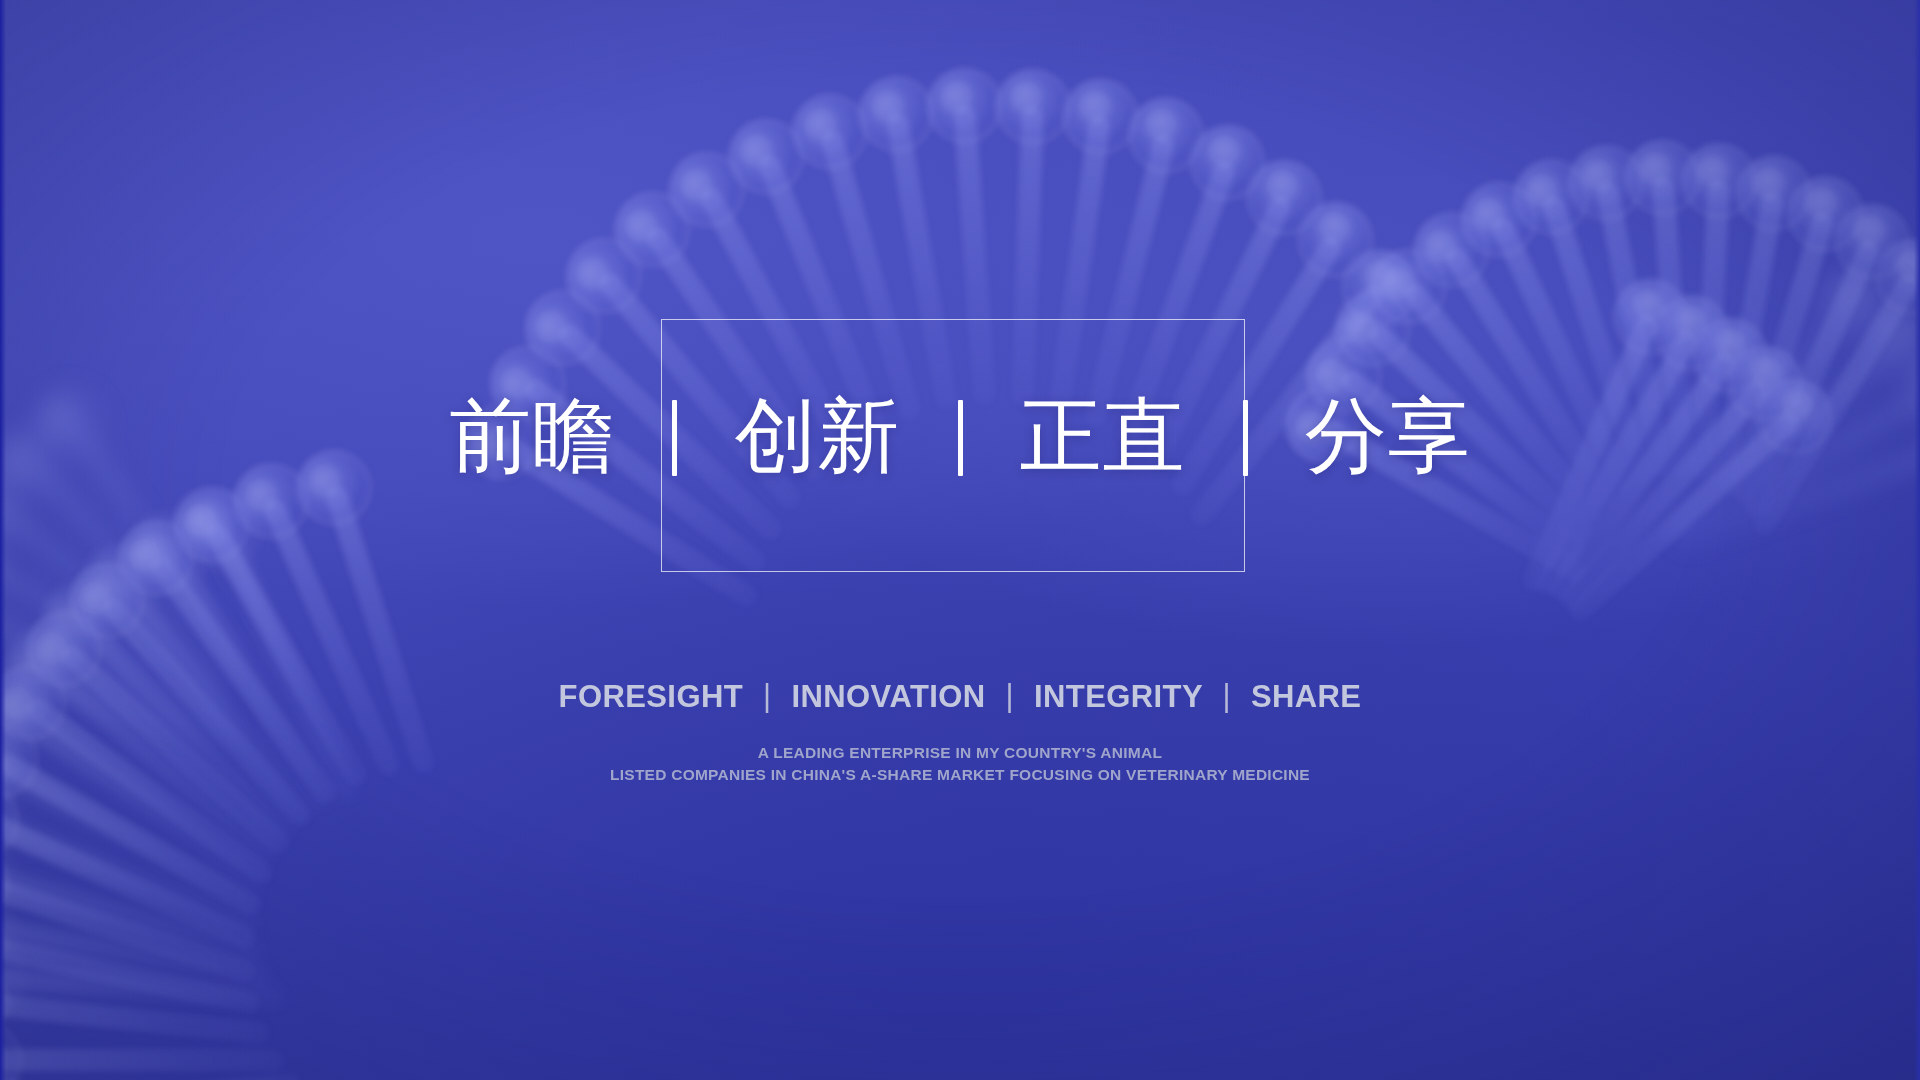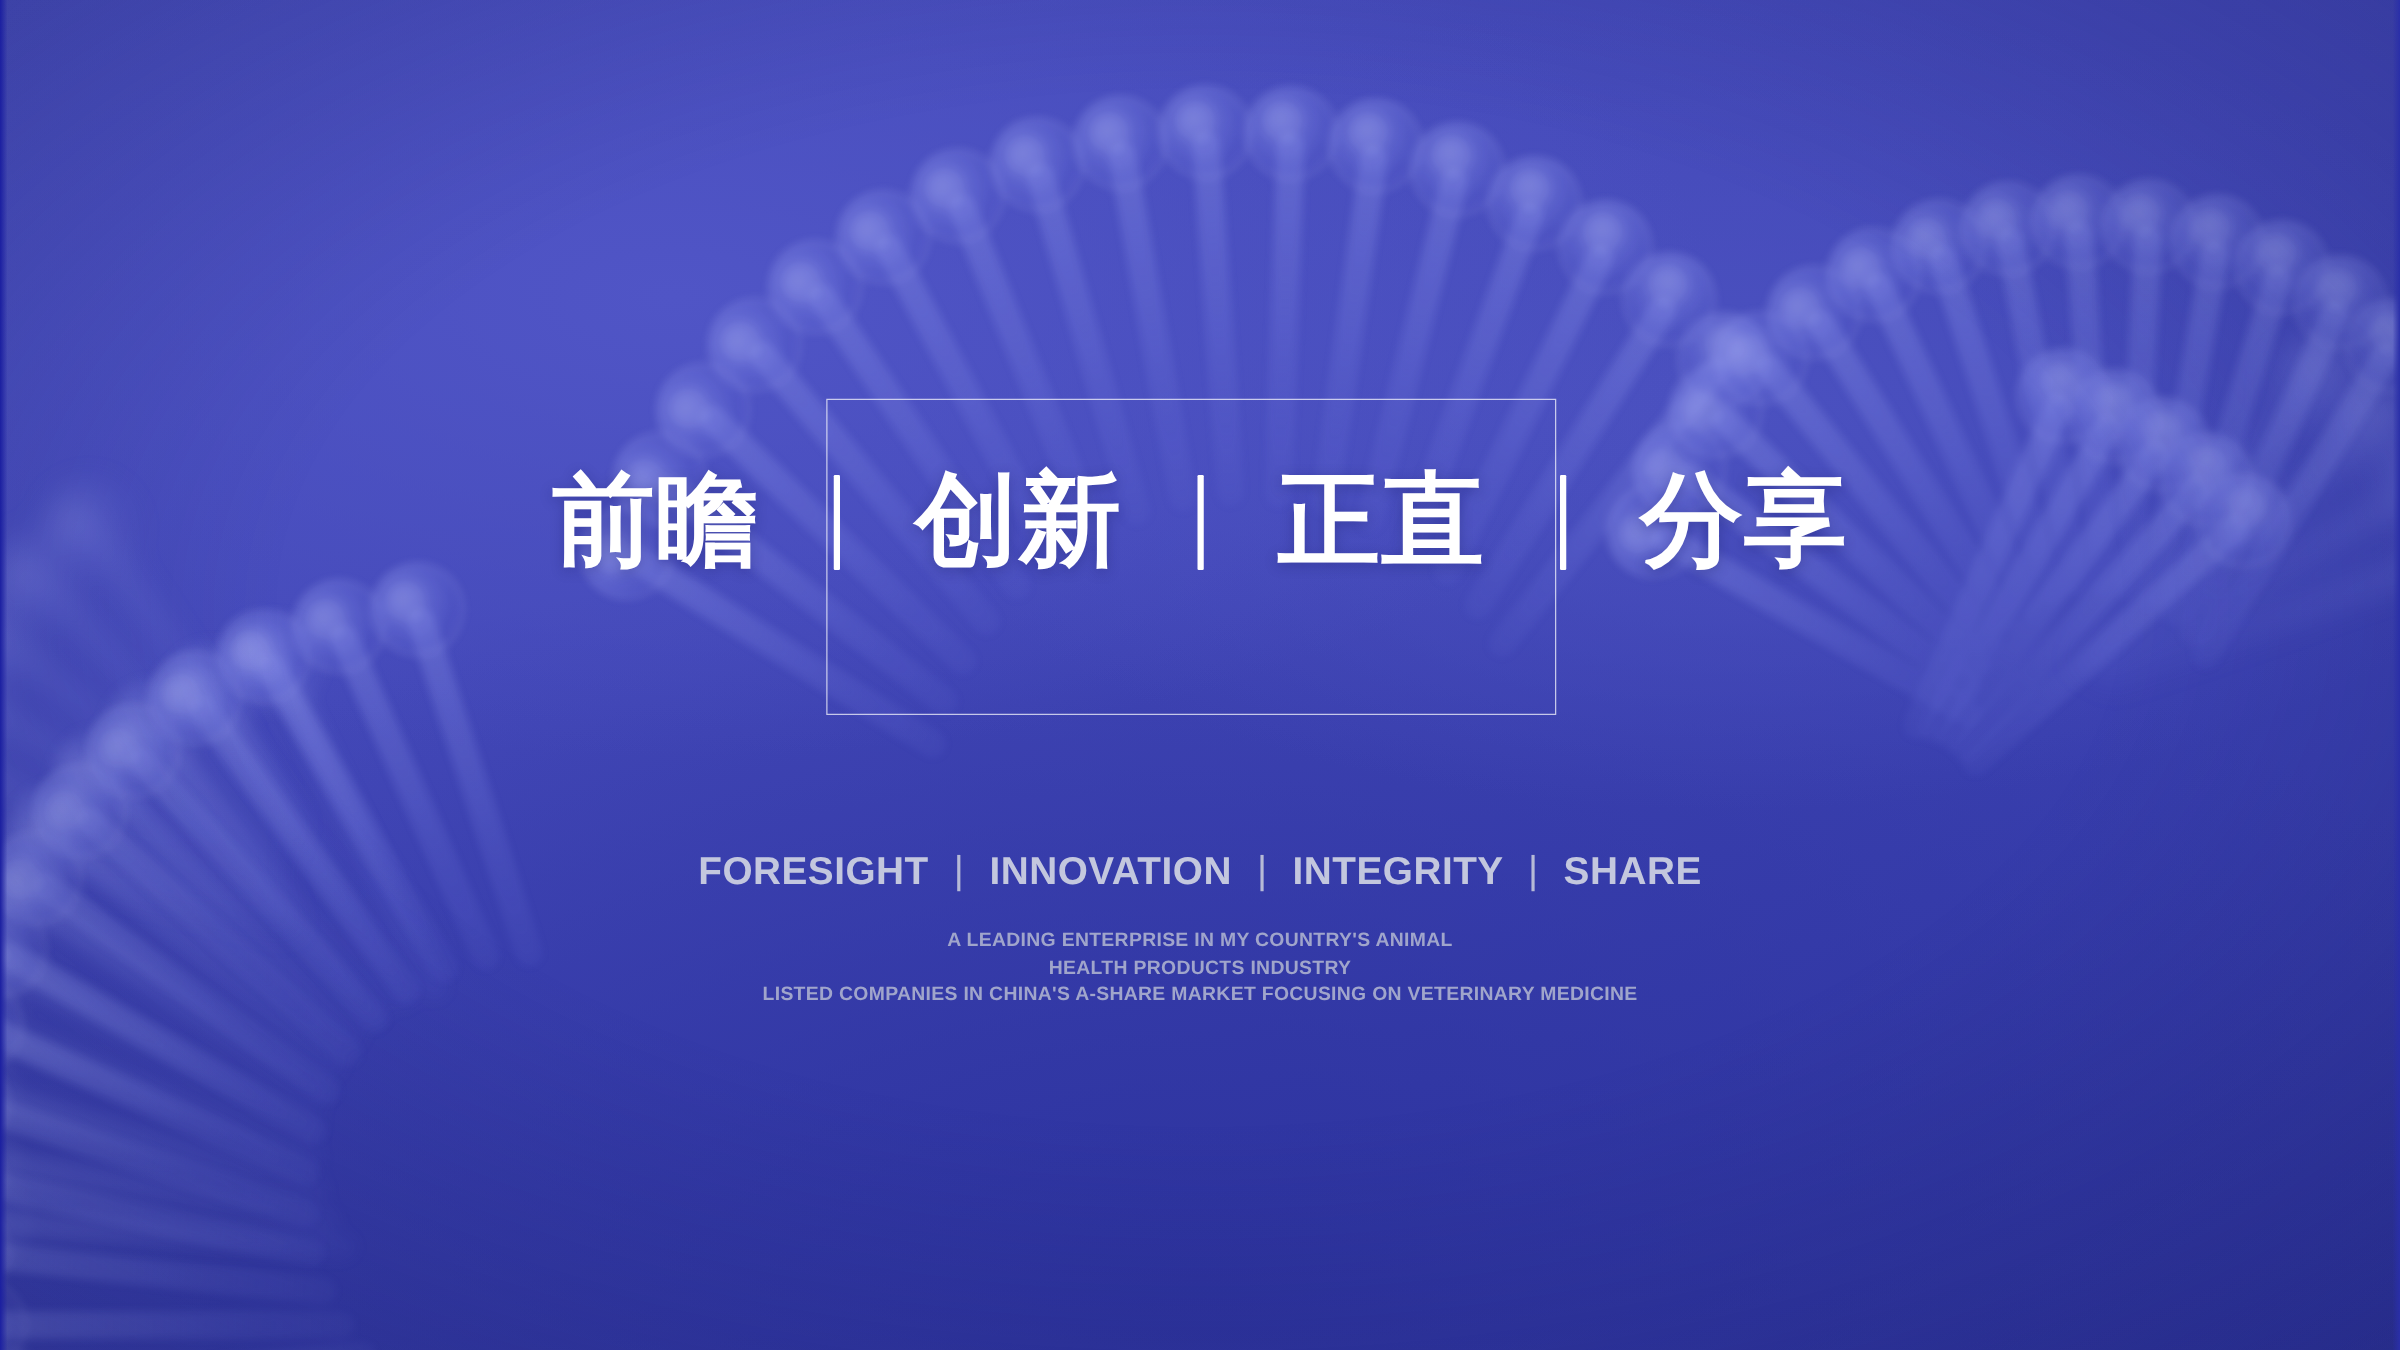--- a/index.html
+++ b/index.html
@@ -69,26 +69,26 @@
     height: 253px;
     border: 1.6px solid rgba(232,234,248,0.80);
     box-sizing: border-box;
     pointer-events: none;
   }
 
   .headline {
     position: absolute;
     left: 0;
     right: 0;
-    top: 372px;
+    top: 391px;
     text-align: center;
     color: #ffffff;
     font-size: 82px;
     line-height: 90px;
-    font-weight: 700;
+    font-weight: 400;
     letter-spacing: 1px;
     white-space: nowrap;
     font-family: "DejaVu Sans", "Liberation Sans", sans-serif;
     text-shadow: 0 2px 10px rgba(22,26,92,0.30);
   }
   .headline .word { display: inline-block; }
   .headline .sep {
     display: inline-block;
     width: 5px;
     height: 76px;
@@ -428,18 +428,17 @@
       <span class="tsep">|</span>
       <span>INNOVATION</span>
       <span class="tsep">|</span>
       <span>INTEGRITY</span>
       <span class="tsep">|</span>
       <span>SHARE</span>
     </div>
 
     <div class="subtitles">
       <span class="sline">A LEADING ENTERPRISE IN MY COUNTRY'S ANIMAL</span>
-      <span class="sline">HEALTH PRODUCTS INDUSTRY</span>
       <span class="sline">LISTED COMPANIES IN CHINA'S A-SHARE MARKET FOCUSING ON VETERINARY MEDICINE</span>
     </div>
 
   </div>
 </div>
 
 </body></html>

